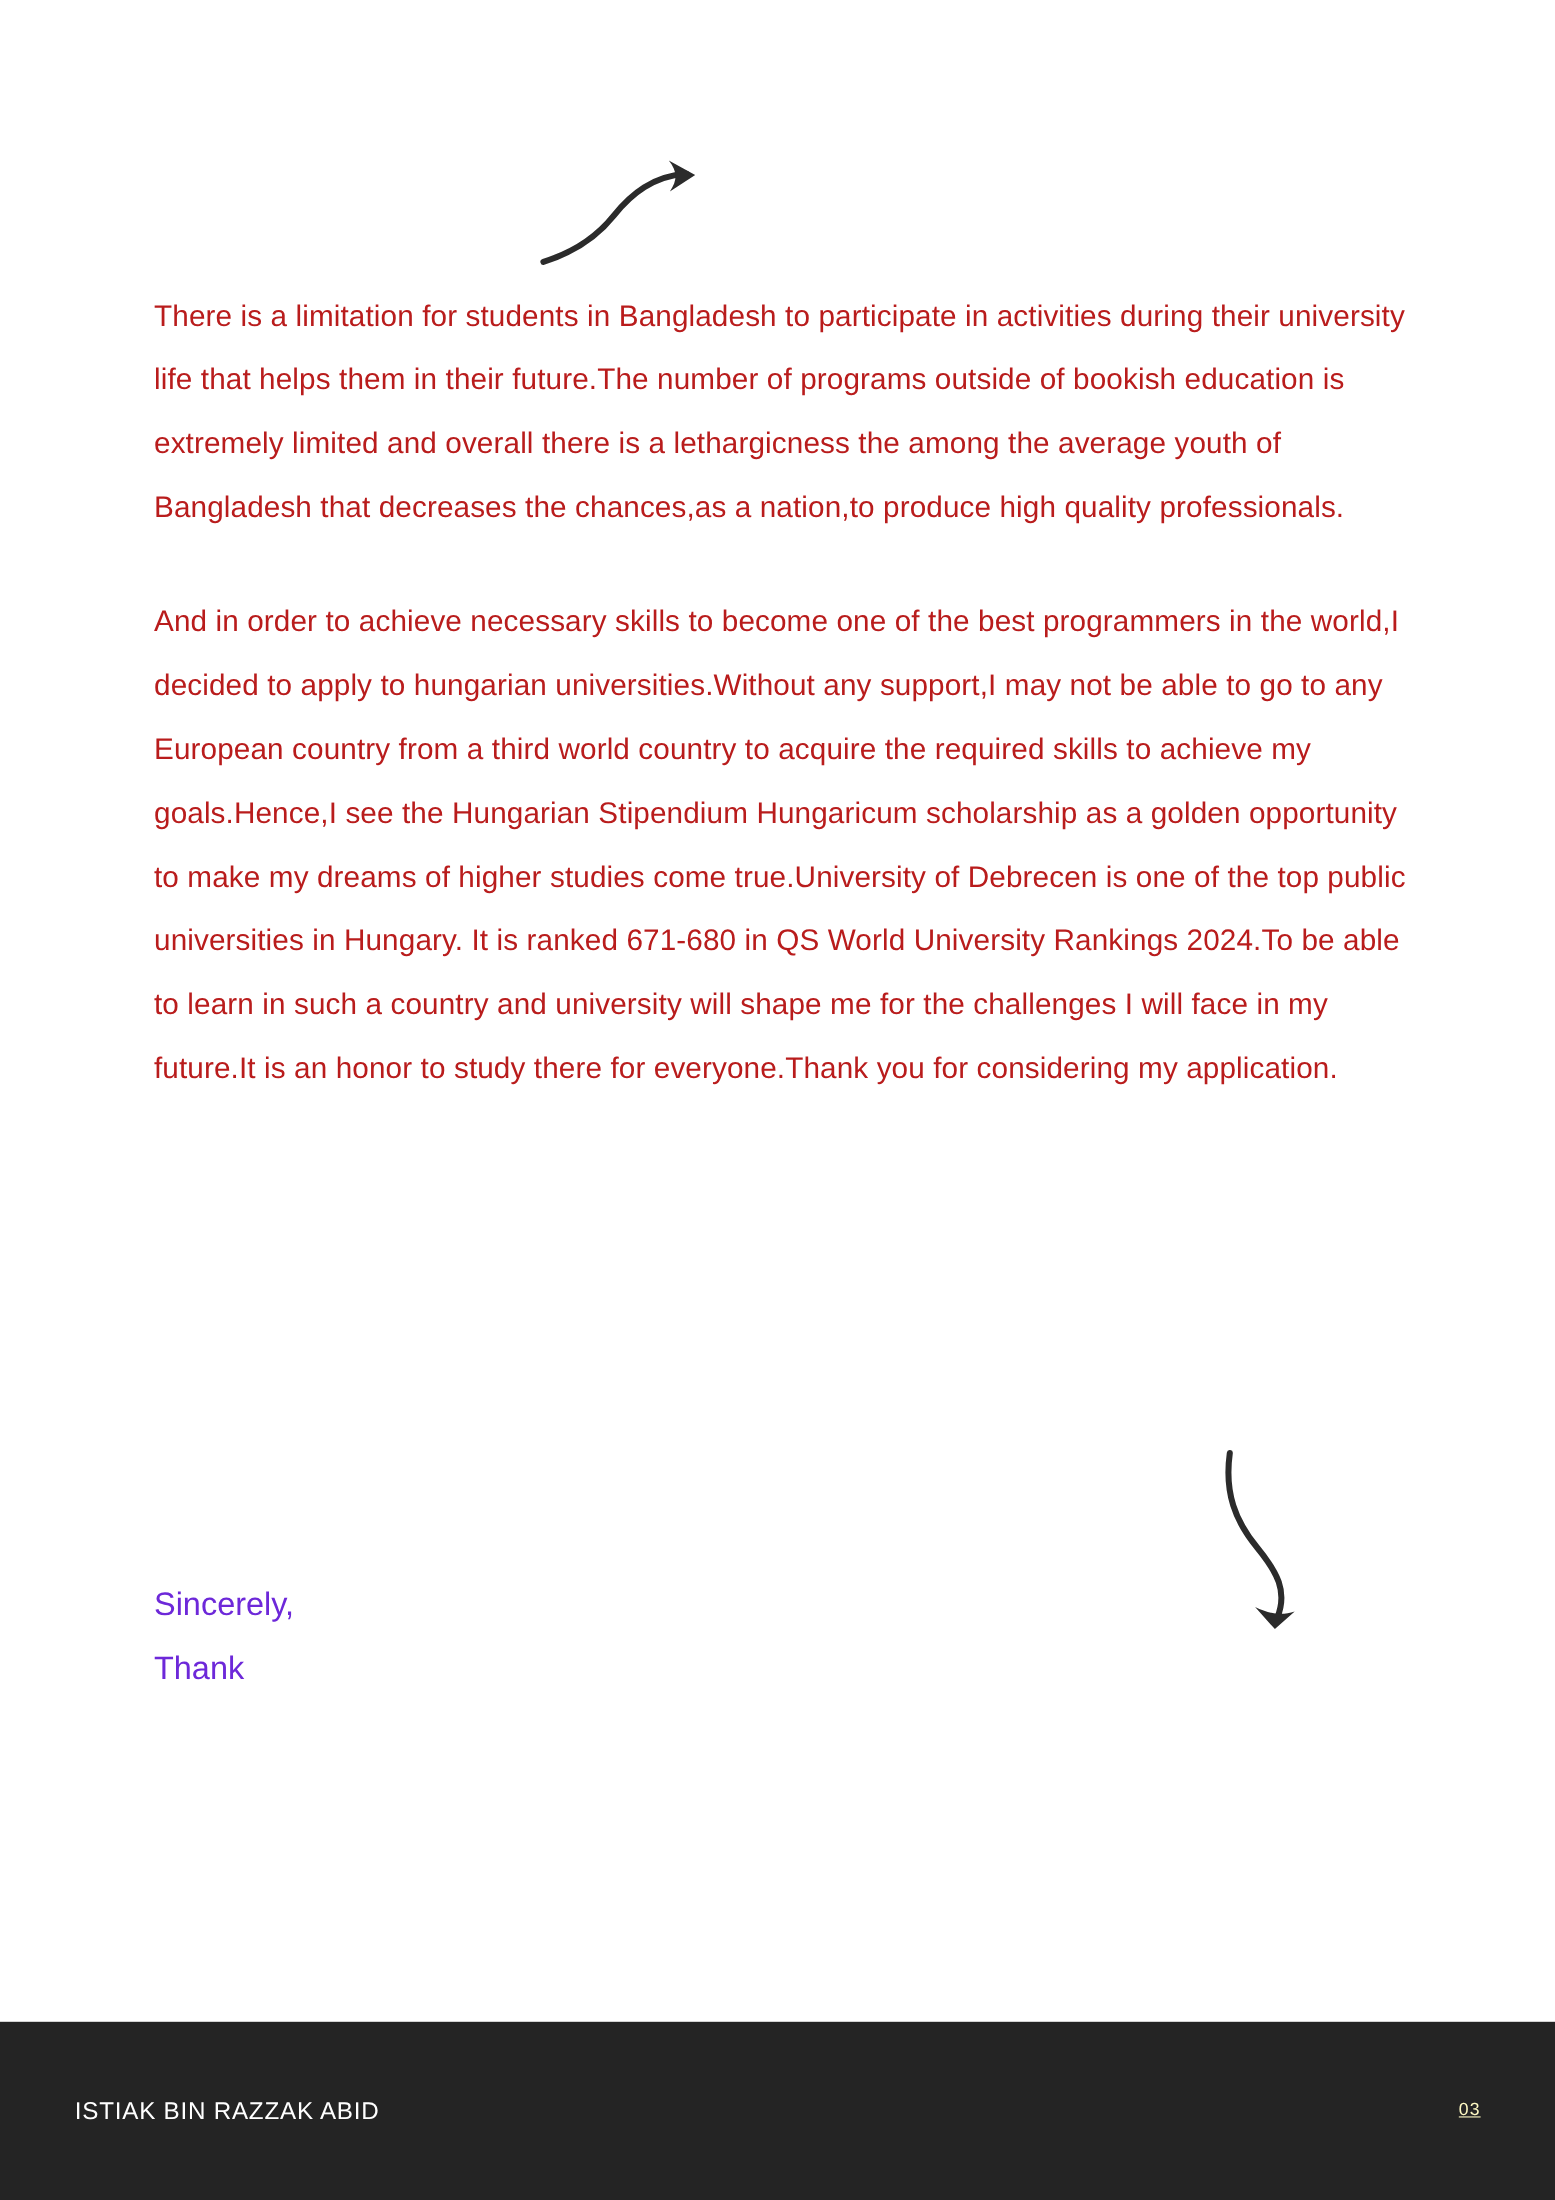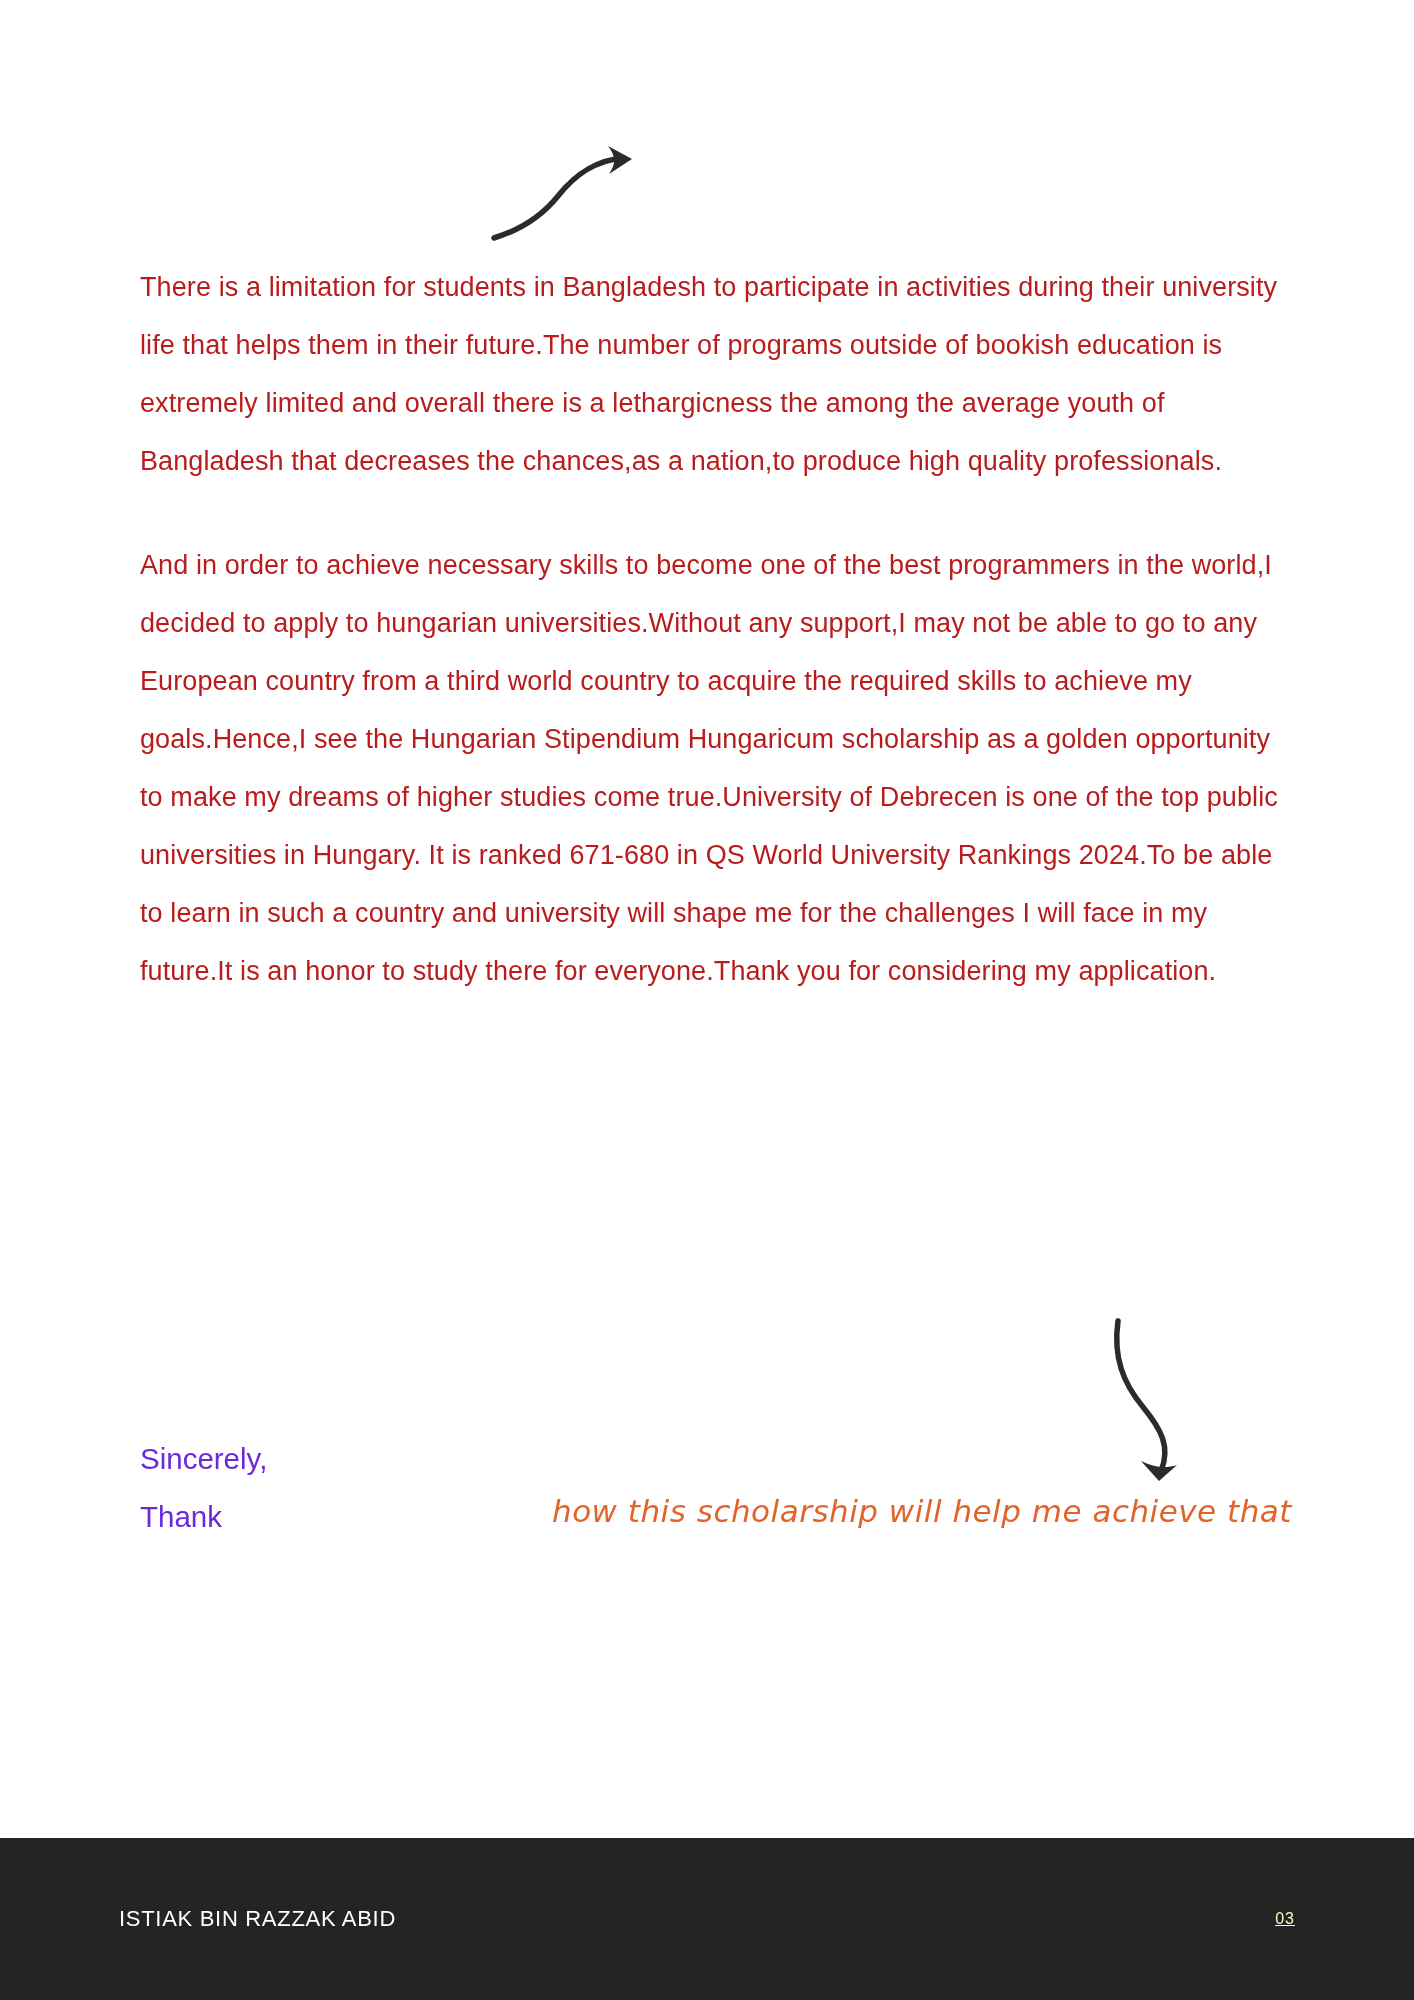--- a/index.html
+++ b/index.html
@@ -85,21 +85,21 @@
     position: absolute;
     left: 0;
     bottom: 0;
     width: 1414px;
     height: 162px;
     background: #242424;
     display: flex;
     align-items: center;
     justify-content: space-between;
     box-sizing: border-box;
-    padding: 0 119px;
+    padding: 0 68px;
   }
   .footer-name {
     color: #ffffff;
     font-size: 22px;
     letter-spacing: 0.7px;
   }
   .footer-page {
     color: #fef9c3;
     font-size: 16px;
     letter-spacing: 1px;
@@ -127,20 +127,19 @@
     <div>Sincerely,</div>
     <div>Thank</div>
   </div>
 
   <div class="arrow arrow-bottom">
     <svg width="130" height="180" viewBox="0 0 130 180" fill="none" xmlns="http://www.w3.org/2000/svg">
       <path d="M33 6 C 28 42, 38 68, 58 92 C 76 114, 86 132, 76 156" stroke="#2b2b2b" stroke-width="5.5" stroke-linecap="round" fill="none"></path>
       <path d="M56 146 L 74 166 L 92 150 C 80 154, 68 152, 56 146 Z" fill="#2b2b2b"></path>
     </svg>
   </div>
-  <div class="annotation annotation-bottom">how this scholarship will help me achieve that</div>
 
   <div class="footer">
     <span class="footer-name">ISTIAK BIN RAZZAK ABID</span>
     <span class="footer-page">03</span>
   </div>
 
 </div>
 
 </body></html>

